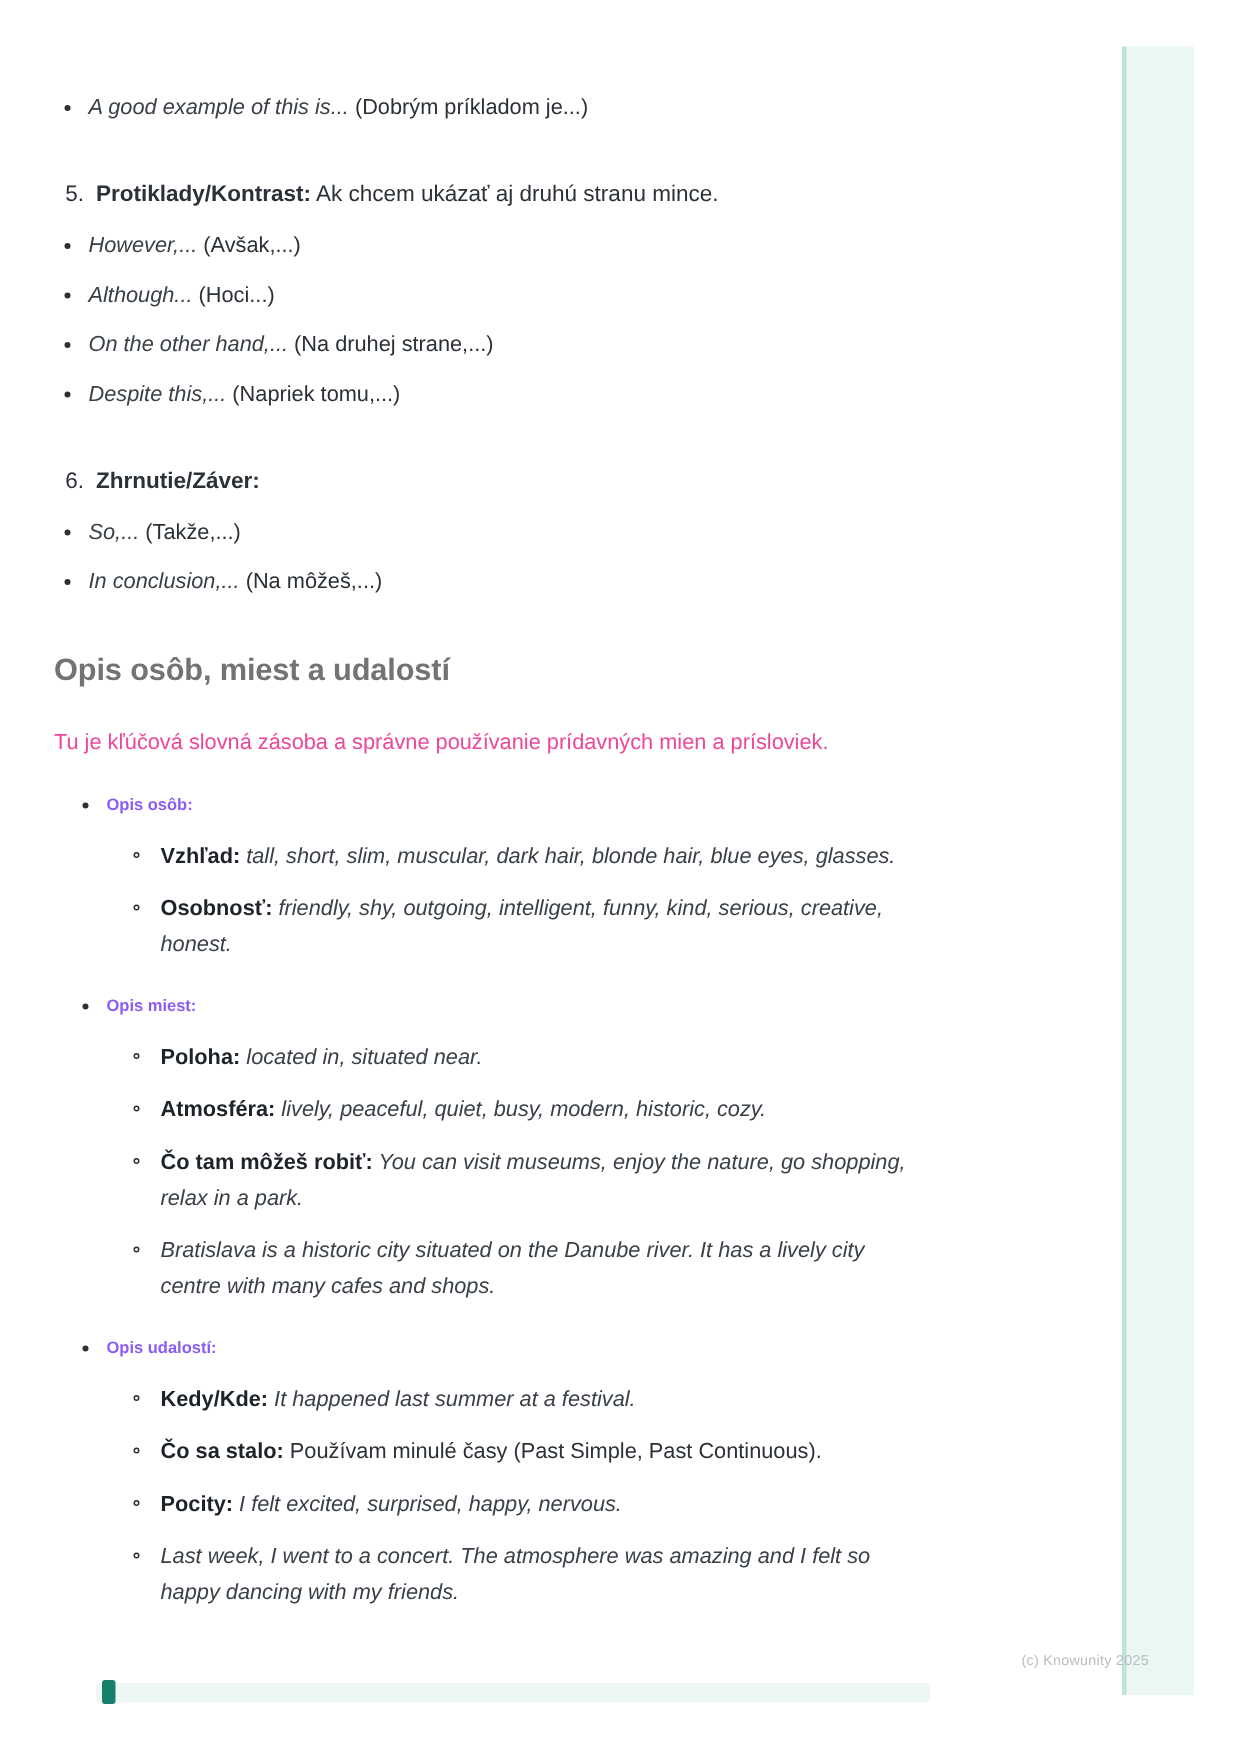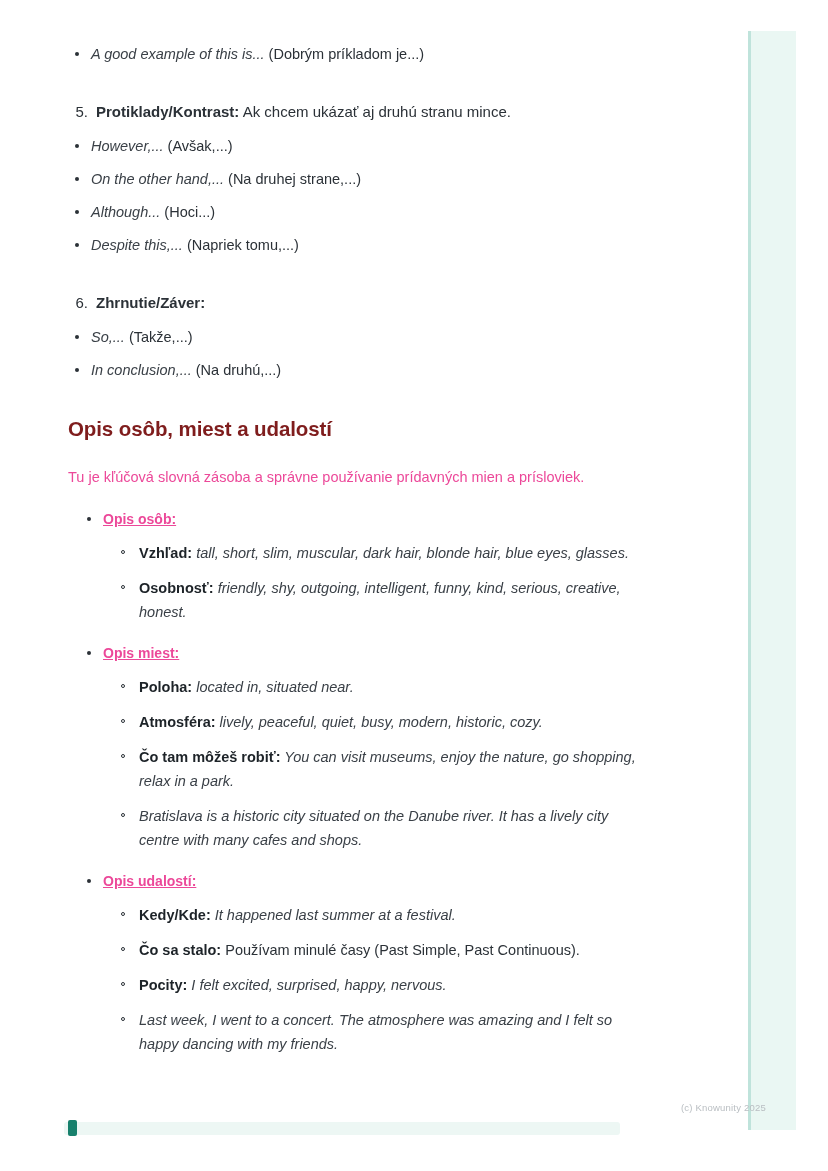--- a/index.html
+++ b/index.html
@@ -32,23 +32,23 @@
   
   .doc {
     position: absolute;
     left: 0;
     top: 0;
     width: 700px;
     padding: 0;
   }
 
   .content {
-    margin-left: 68px;
+    margin-left: 36px;
     width: 570px;
-    padding-top: 32px;
+    padding-top: 50px;
   }
 
   
   ul, ol {
     margin: 0;
     padding: 0;
   }
 
   
   ol.num-list {
@@ -132,49 +132,48 @@
     box-sizing: border-box;
     background: transparent;
   }
 
   .it { font-style: italic; color: #3a4047; }
   .bd { font-weight: bold; color: #1d2328; }
   .pl { color: #2b3137; }
 
   
   h2.section-title {
-    color: #7f1d1d;
+    color: #737373;
     font-size: 20.5px;
     font-weight: bold;
     margin: 34px 0 0 0;
     letter-spacing: -0.1px;
     line-height: 28px;
   }
 
   
   p.para {
     text-align: justify;
     font-size: 14.5px;
     line-height: 25px;
     margin: 22px 0 0 0;
     color: #ec4899;
     width: 568px;
   }
 
   
   .group { margin-top: 18px; }
   .group-head {
-    font-size: 14px;
+    font-size: 11px;
     line-height: 22px;
     position: relative;
     padding-left: 23px;
     font-weight: bold;
-    color: #ec4899;
+    color: #8b5cf6;
     margin-left: 12px;
-    text-decoration: underline;
   }
   .group-head::before {
     content: "";
     position: absolute;
     left: 7px;
     top: 9px;
     width: 4px;
     height: 4px;
     border-radius: 50%;
     background: #2b3137;
@@ -237,28 +236,28 @@
         <span class="num-head"><b>Protiklady/Kontrast:</b><span> Ak chcem ukázať aj druhú stranu mince.</span></span>
       </li>
     </ol>
 
     <ul class="disc lvl-sub">
       <li>
         <span class="it">However,...</span>
         <span class="pl">(Avšak,...)</span>
       </li>
       <li>
+        <span class="it">Although...</span>
+        <span class="pl">(Hoci...)</span>
+      </li>
+      <li>
         <span class="it">On the other hand,...</span>
         <span class="pl">(Na druhej strane,...)</span>
       </li>
       <li>
-        <span class="it">Although...</span>
-        <span class="pl">(Hoci...)</span>
-      </li>
-      <li>
         <span class="it">Despite this,...</span>
         <span class="pl">(Napriek tomu,...)</span>
       </li>
     </ul>
 
     <div class="spacer-24"></div>
 
     <ol class="num-list">
       <li>
         <span class="num-marker">6.</span>
@@ -266,21 +265,21 @@
       </li>
     </ol>
 
     <ul class="disc lvl-sub">
       <li>
         <span class="it">So,...</span>
         <span class="pl">(Takže,...)</span>
       </li>
       <li>
         <span class="it">In conclusion,...</span>
-        <span class="pl">(Na druhú,...)</span>
+        <span class="pl">(Na môžeš,...)</span>
       </li>
     </ul>
 
     <h2 class="section-title">Opis osôb, miest a udalostí</h2>
 
     <p class="para">Tu je kľúčová slovná zásoba a správne používanie prídavných mien a prísloviek.</p>
 
     <div class="group">
       <div class="group-head">Opis osôb:</div>
       <ul class="circ">

